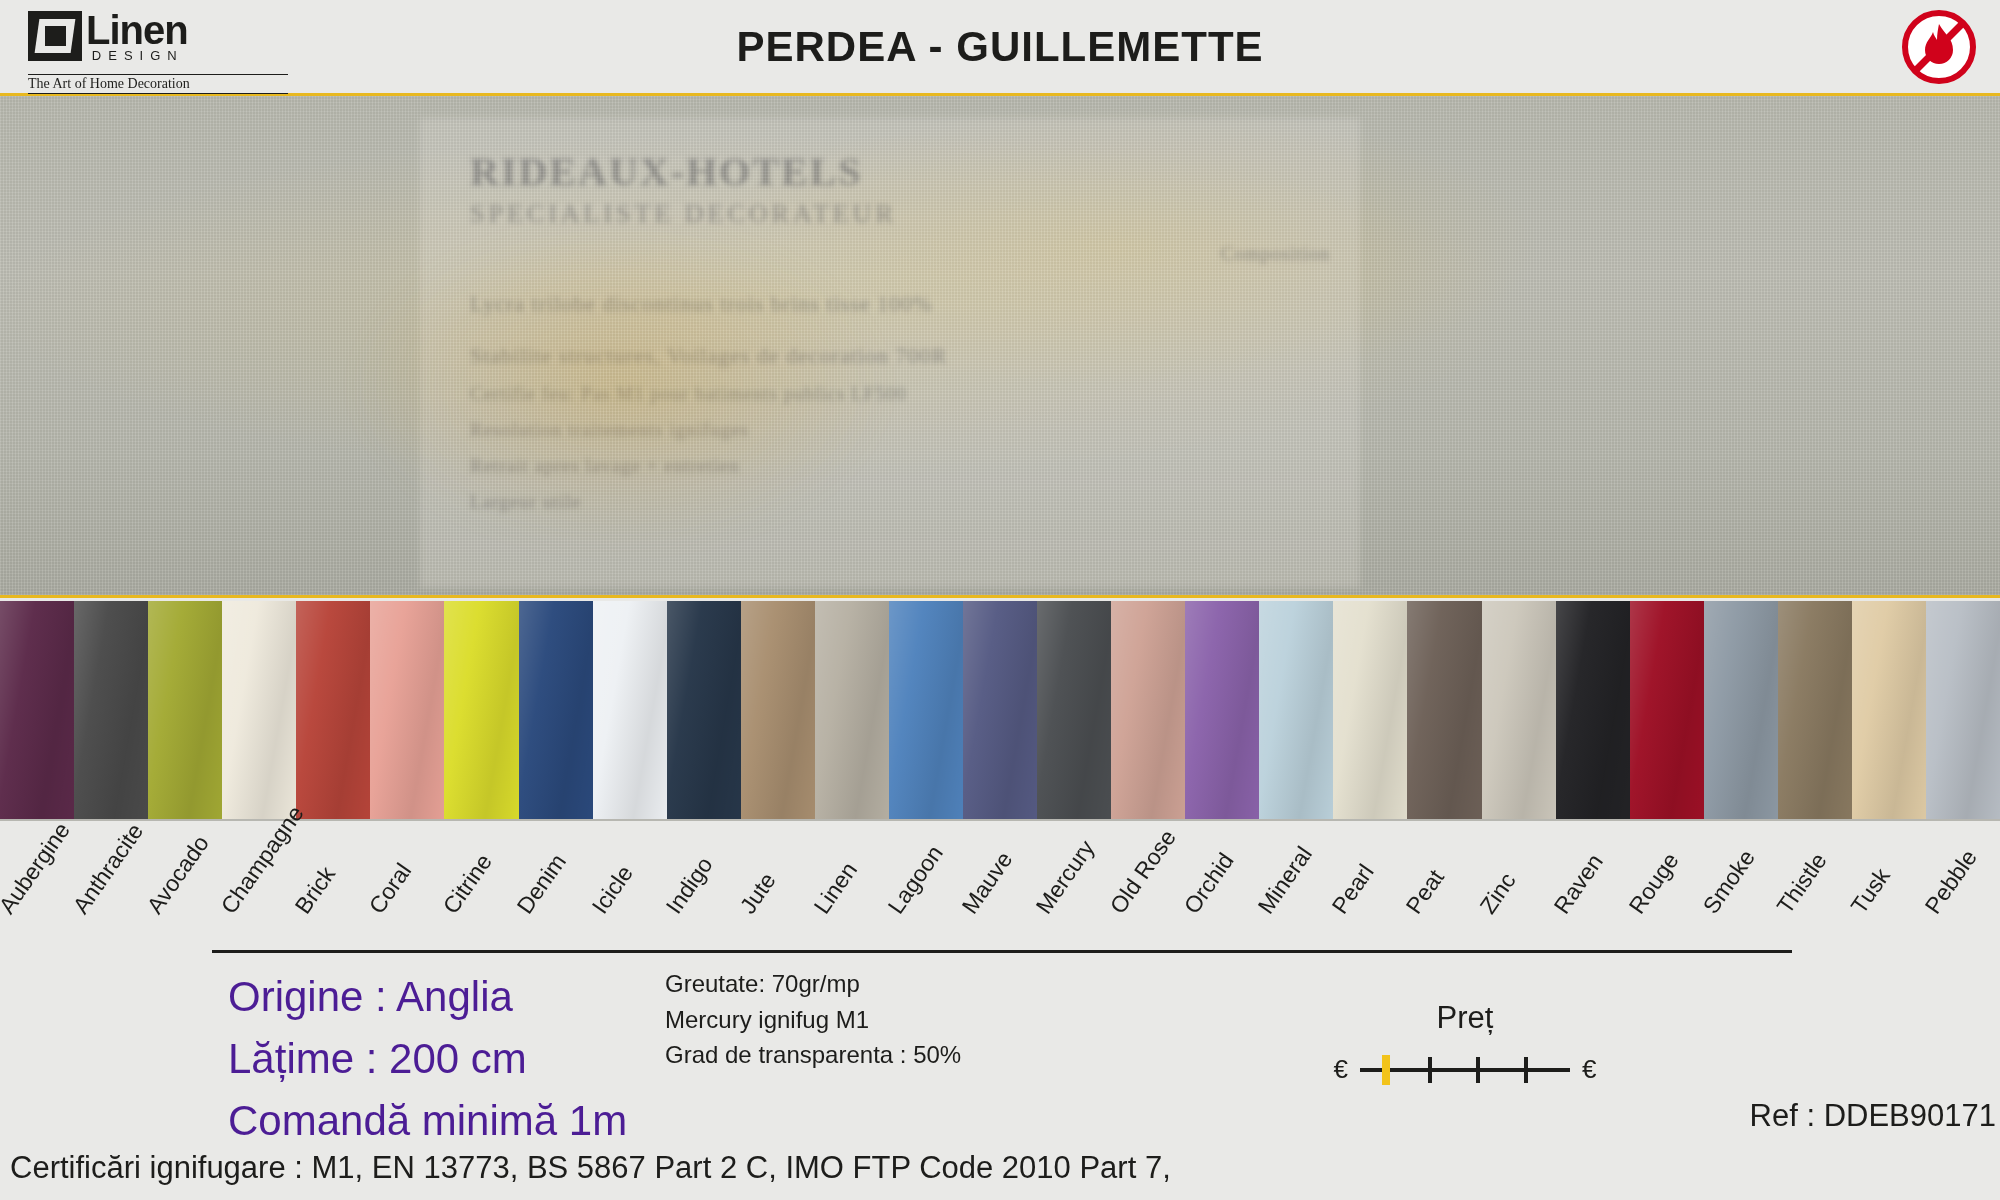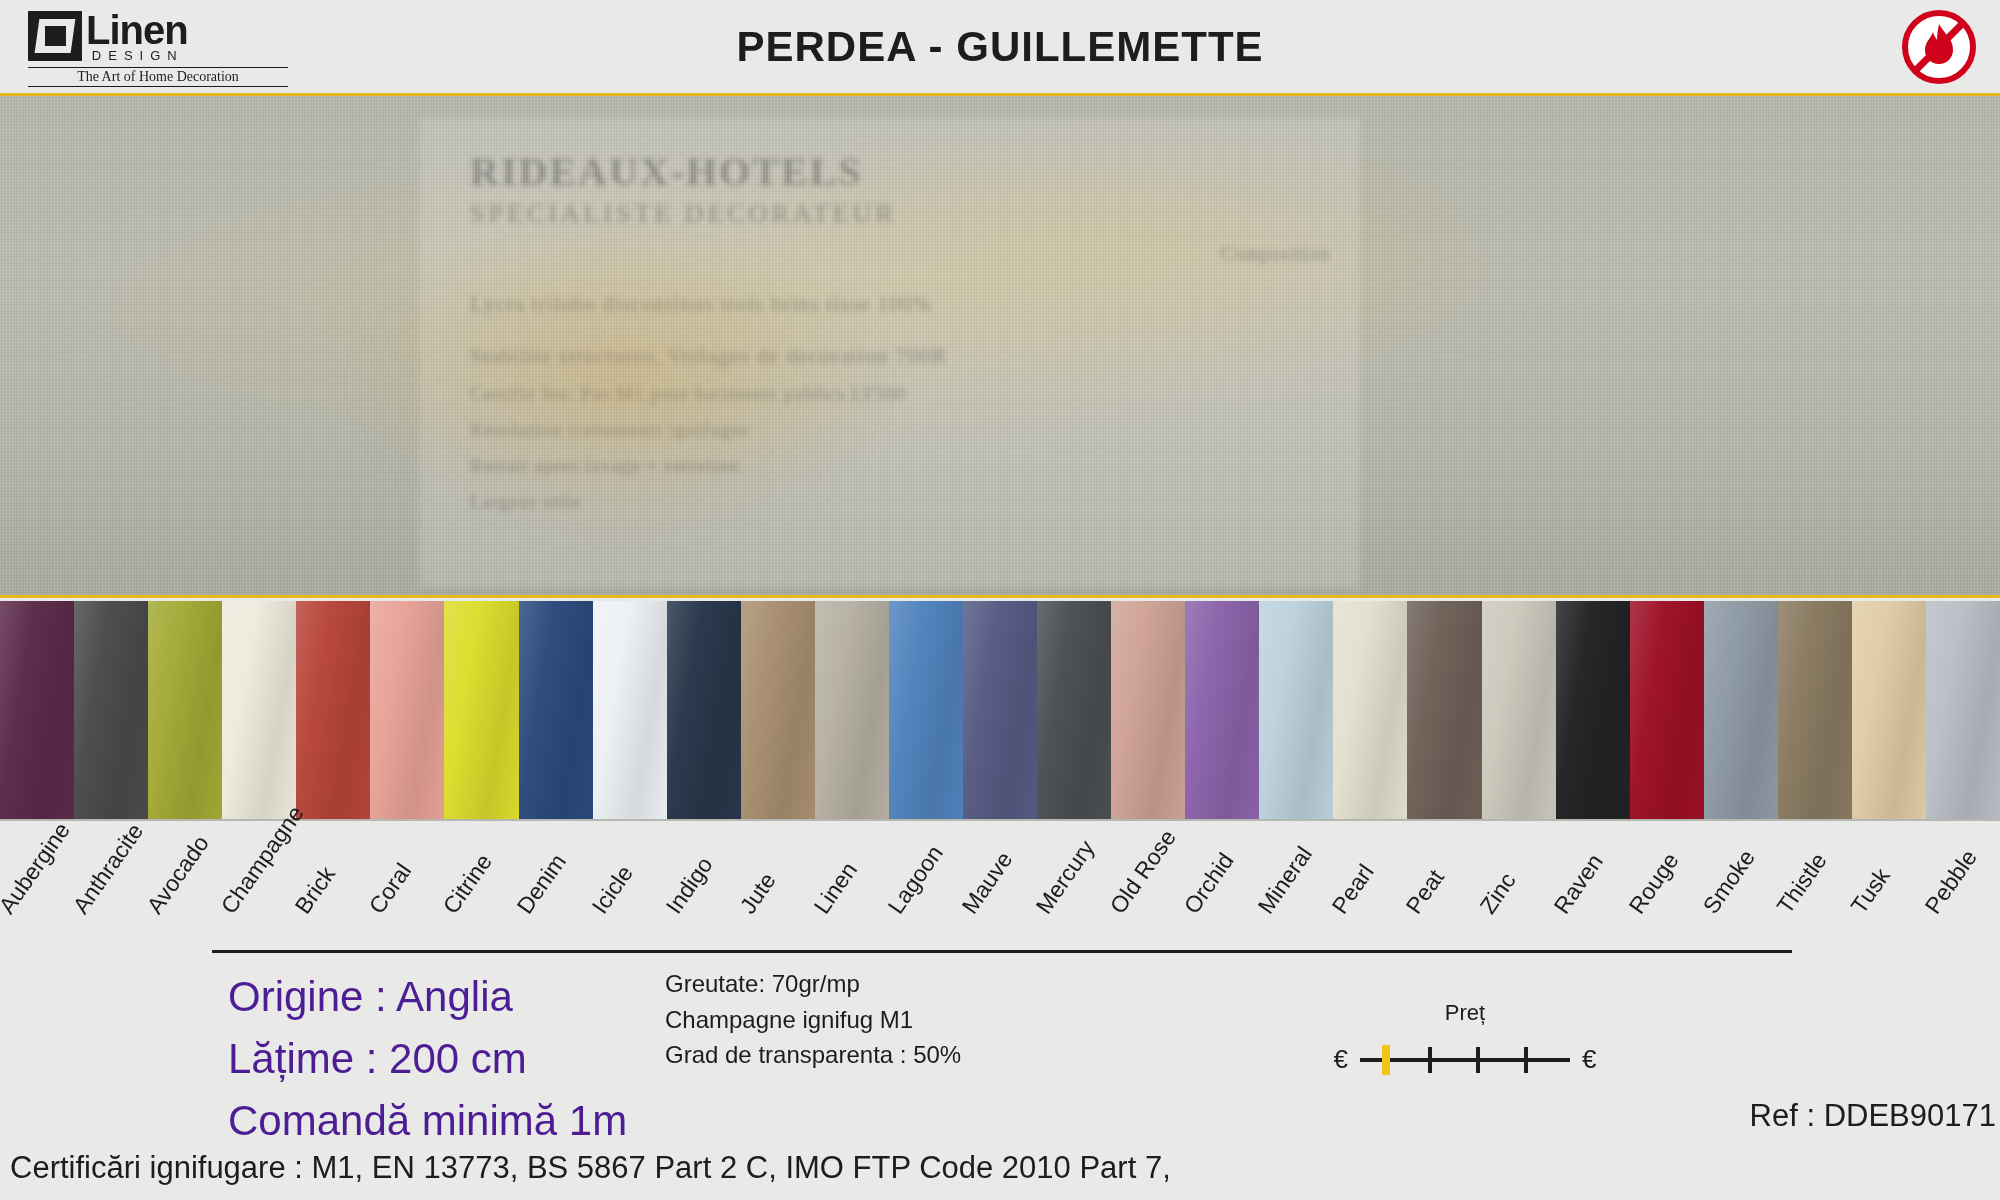--- a/index.html
+++ b/index.html
@@ -46,23 +46,23 @@
   }
   .logo-text {
     font-size: 40px; font-weight: bold; letter-spacing: -1px;
     color: #1d1d1b; line-height: 1;
   }
   .logo-design {
     font-size: 13px; letter-spacing: 7px; color: #1d1d1b;
     text-align: right; margin-top: -2px; padding-right: 4px;
   }
   .logo-tag {
-    font-size: 14px; color: #1d1d1b; text-align: center;
+    font-size: 14px; color: #1d1d1b; 
     border-top: 1px solid #1d1d1b; border-bottom: 1px solid #1d1d1b;
-    margin-top: 3px; padding: 1px 0;
+    margin-top: 10px; padding: 1px 0;
     font-family: "Liberation Serif", serif;
   }
   .title {
     position: absolute; left: 0; top: 0; width: 2000px; height: 93px;
     display: flex; align-items: center; justify-content: center;
     font-size: 42px; font-weight: bold; color: #1d1d1b;
     letter-spacing: 1px;
   }
   .flame-badge {
     position: absolute; right: 22px; top: 8px;
@@ -151,21 +151,21 @@
     font-size: 42px; color: #4c1d95; line-height: 1.48;
   }
   .info-mid {
     position: absolute; left: 665px; top: 966px;
     font-size: 24px; color: #1d1d1b; line-height: 1.48;
   }
   .price-block {
     position: absolute; left: 1300px; top: 1000px;
     width: 330px; text-align: center;
   }
-  .price-label { font-size: 22px; color: #1d1d1b; }
+  .price-label { font-size: 31px; color: #1d1d1b; }
   .price-scale {
     position: relative; margin-top: 18px;
     display: flex; align-items: center; justify-content: center;
   }
   .eur { font-size: 26px; color: #1d1d1b; }
   .scale-line {
     position: relative;
     width: 210px; height: 4px; background: #1d1d1b;
     margin: 0 12px;
   }
@@ -347,21 +347,21 @@
   <div class="divider"></div>
 
   <div class="info-left">
     <div>Origine : Anglia</div>
     <div>Lățime : 200 cm</div>
     <div>Comandă minimă 1m</div>
   </div>
 
   <div class="info-mid">
     <div>Greutate: 70gr/mp</div>
-    <div>Champagne ignifug M1</div>
+    <div>Mercury ignifug M1</div>
     <div>Grad de transparenta : 50%</div>
   </div>
 
   <div class="price-block">
     <div class="price-label">Preț</div>
     <div class="price-scale">
       <span class="eur">€</span>
       <span class="scale-line">
         <span class="tick active" style="left:22px"></span>
         <span class="tick" style="left:68px"></span>

